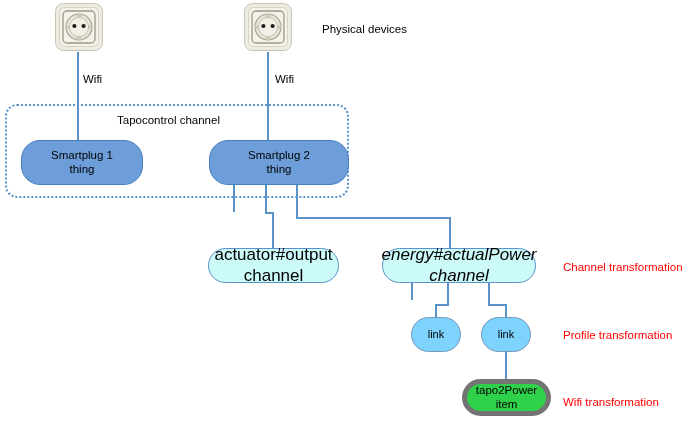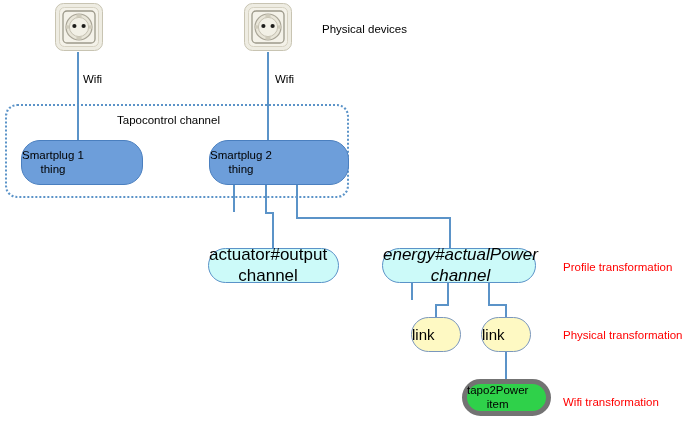--- a/index.html
+++ b/index.html
@@ -20,41 +20,41 @@
     left: 0;
     top: 0;
     width: 690px;
     height: 425px;
   }
   .node {
     position: absolute;
     box-sizing: border-box;
     display: flex;
     align-items: center;
-    justify-content: flex-start;
+    justify-content: center;
     text-align: center;
     line-height: 1.18;
     color: #000000;
     z-index: 3;
     border-radius: 19px;
   }
   .thing-box {
     background: #6d9eda;
     border: 1px solid #4a7fbf;
     font-size: 11.5px;
   }
   .channel-box {
     background: #ccfaf9;
     border: 1px solid #5b93c8;
     font-size: 17px;
   }
   .link-box {
-    background: #fef9c3;
+    background: #7dd3fc;
     border: 1px solid #7a97bd;
-    font-size: 15px;
+    font-size: 11px;
   }
   .item-box {
     background: #2fd14a;
     border: 5px solid #737373;
     font-size: 11.5px;
   }
   .plain-label {
     position: absolute;
     color: #000000;
     font-size: 11.5px;
@@ -187,19 +187,19 @@
     <span>link</span>
   </div>
 
   <div class="node item-box caption-2line" style="left:462px; top:379px; width:89px; height:37px;">
     <div>
       <span>tapo2Power</span>
       <span>item</span>
     </div>
   </div>
 
-  <div class="red-label" style="left:563px; top:261px;">Profile transformation</div>
-
-  <div class="red-label" style="left:563px; top:329px;">Physical transformation</div>
+  <div class="red-label" style="left:563px; top:261px;">Channel transformation</div>
+
+  <div class="red-label" style="left:563px; top:329px;">Profile transformation</div>
 
   <div class="red-label" style="left:563px; top:396px;">Wifi transformation</div>
 
 </div>
 
 </body></html>

